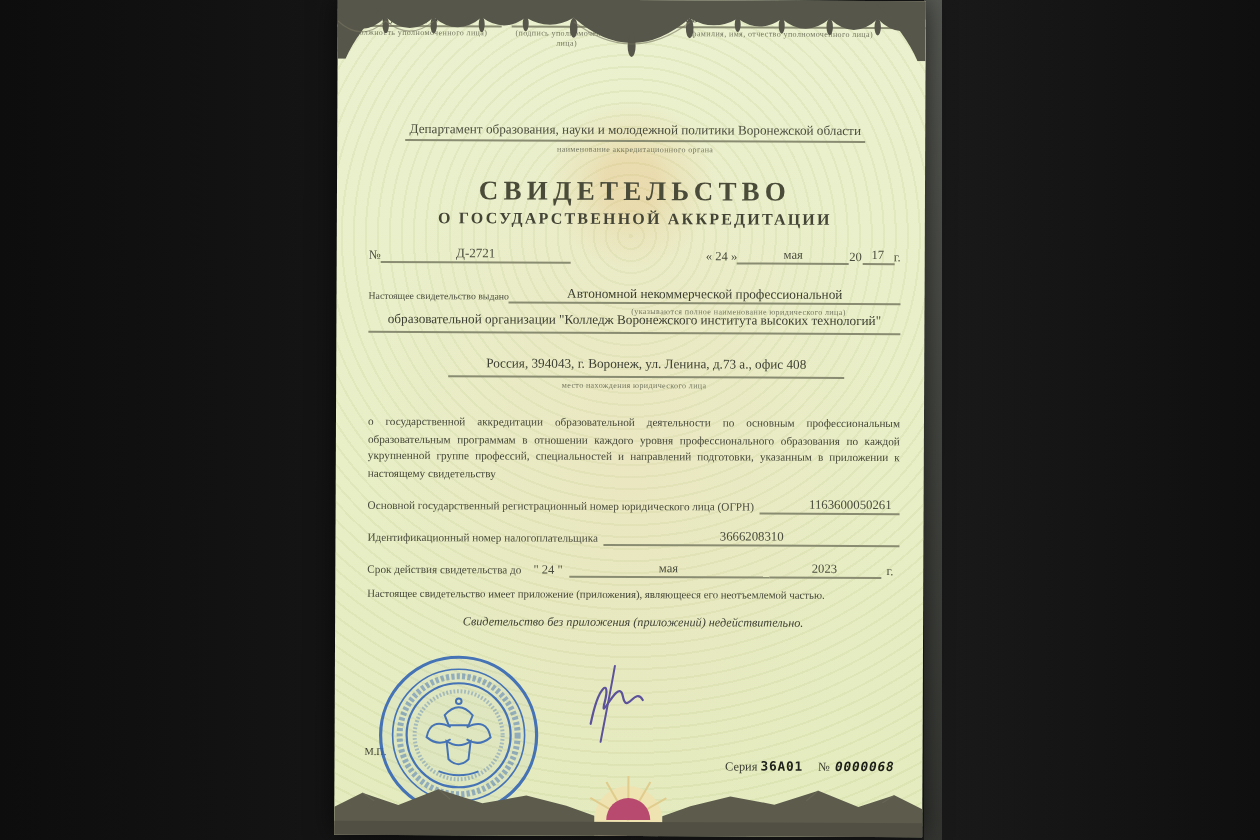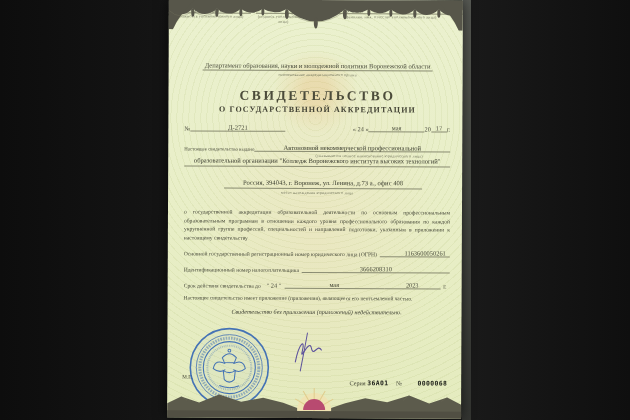--- a/index.html
+++ b/index.html
@@ -74,21 +74,21 @@
     font-size:6.6px; color:#3a3c30; padding-left:6px; }
   .signnotes { top:364px; left:40px; right:12px; display:flex; }
   .sn1 { width:82px; } .sn2 { width:55px; margin-left:5px; } .sn3 { flex:1; margin-left:7px; }
 
   .mp { position:absolute; top:374px; left:15px; font-size:5.2px; color:#3c3e31; }
 
   .series { position:absolute; top:379px; right:14px; font-size:6.2px; color:#3c3e31; }
   .series .sv { font-weight:bold; font-family:"DejaVu Sans Mono",monospace;
     font-size:6.4px; letter-spacing:.4px; color:#20221c; margin:0 6px 0 0; }
   .series .nv { font-weight:bold; font-family:"DejaVu Sans Mono",monospace;
-    font-size:6.4px; letter-spacing:.4px; color:#1b1d17; margin-left:14px; }
+    font-size:6.4px; letter-spacing:.4px; color:#1b1d17; margin-left:1px;font-style:italic; }
 
   .border-top { position:absolute; top:0; left:0; }
   .border-bottom { position:absolute; bottom:0; left:0; }
   .seal { position:absolute; top:326px; left:20px; opacity:.88; }
   .signature { position:absolute; top:330px; left:122px; opacity:.88; }
 </style>
 </head>
 <body>
 
 <div class="stage">

